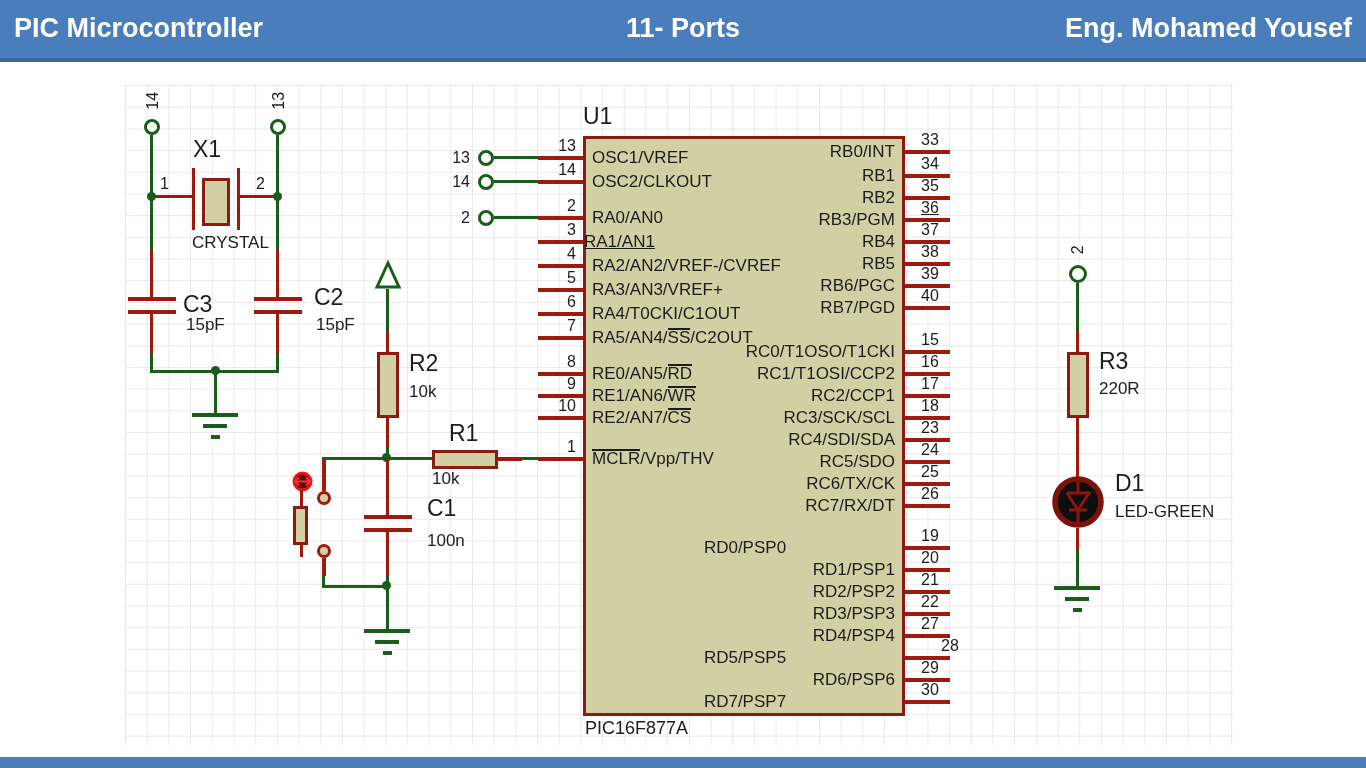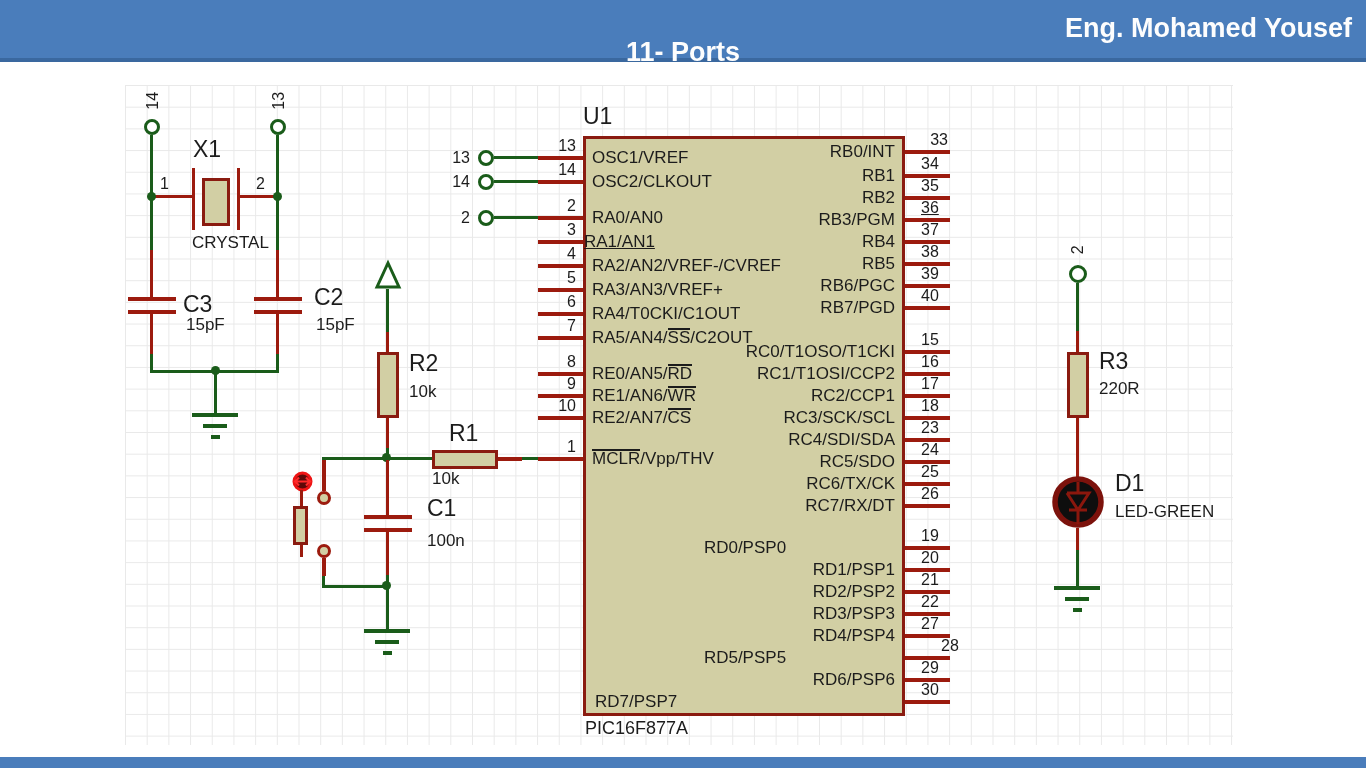--- a/index.html
+++ b/index.html
@@ -3,21 +3,21 @@
 <meta charset="utf-8">
 <style>
   html,body{margin:0;padding:0;background:#888;}
   .slide{position:relative;width:1366px;height:768px;background:#ffffff;overflow:hidden;
          font-family:"Liberation Sans",sans-serif;color:#1c1c1c;}
   
   .bar{position:absolute;left:0;width:1366px;background:#4a7dbb;}
   .hdr{top:0;height:58px;border-bottom:4px solid #3a689f;}
   .ftr{top:757px;height:11px;}
   .hdr .htxt{position:absolute;top:13px;font-size:27px;font-weight:600;color:#fdfdfd;white-space:nowrap;}
-  .htxt.l{left:14px;} .htxt.c{left:0;width:100%;text-align:center;margin-top:24px;} .htxt.r{right:14px;}
+  .htxt.l{left:14px;} .htxt.c{left:0;width:100%;text-align:center;} .htxt.r{right:14px;}
   
   .grid{position:absolute;left:125px;top:85px;width:1108px;height:660px;
         background-image:linear-gradient(to right,#e9e9e9 1px,transparent 1px),
                          linear-gradient(to bottom,#e9e9e9 1px,transparent 1px);
         background-size:21.7px 21.7px;}
   
   .ln{position:absolute;}
   .red{background:#9c1b0e;}
   .grn{background:#1a5c1a;}
   .dot{position:absolute;width:9px;height:9px;border-radius:50%;background:#1a5c1a;}
@@ -38,20 +38,21 @@
   .ov{position:relative;}
   .ov::before{content:"";position:absolute;left:0;right:0;top:0px;height:1.5px;background:#1c1c1c;}
   svg{position:absolute;overflow:visible;}
 </style>
 </head>
 <body>
 
 <div class="slide">
 
   <div class="bar hdr">
+    <div class="htxt l">PIC Microcontroller</div>
     <div class="htxt c">11- Ports</div>
     <div class="htxt r">Eng. Mohamed Yousef</div>
   </div>
 
   <div class="grid"></div>
 
   <div id="schematic">
 
     <div class="term" style="left:144px;top:119px;"></div>
     <div class="term" style="left:270px;top:119px;"></div>
@@ -206,21 +207,21 @@
       <div class="ln red" style="left:538px;top:394px;width:45px;height:4px;"></div>
       <div class="pnum" style="left:496px;top:376px;width:80px;text-align:right;">9</div>
       <div class="plabel" style="left:592px;top:387px;"><span>RE1/AN6/</span><span class="ov">WR</span></div>
       <div class="ln red" style="left:538px;top:416px;width:45px;height:4px;"></div>
       <div class="pnum" style="left:496px;top:398px;width:80px;text-align:right;">10</div>
       <div class="plabel" style="left:592px;top:409px;"><span>RE2/AN7/</span><span class="ov">CS</span></div>
       <div class="ln red" style="left:538px;top:457px;width:45px;height:4px;"></div>
       <div class="pnum" style="left:496px;top:439px;width:80px;text-align:right;">1</div>
       <div class="plabel" style="left:592px;top:450px;"><span class="ov">MCLR</span><span>/Vpp/THV</span></div>
       <div class="ln red" style="left:905px;top:150px;width:45px;height:4px;"></div>
-      <div class="pnum" style="left:888px;top:132px;width:60px;text-align:right;">33</div>
+      <div class="pnum" style="left:921px;top:132px;width:60px;">33</div>
       <div class="plabel" style="left:595px;top:143px;width:300px;text-align:right;"><span>RB0/INT</span></div>
       <div class="ln red" style="left:905px;top:174px;width:45px;height:4px;"></div>
       <div class="pnum" style="left:921px;top:156px;width:60px;">34</div>
       <div class="plabel" style="left:595px;top:167px;width:300px;text-align:right;"><span>RB1</span></div>
       <div class="ln red" style="left:905px;top:196px;width:45px;height:4px;"></div>
       <div class="pnum" style="left:921px;top:178px;width:60px;">35</div>
       <div class="plabel" style="left:595px;top:189px;width:300px;text-align:right;"><span>RB2</span></div>
       <div class="ln red" style="left:905px;top:218px;width:45px;height:4px;"></div>
       <div class="pnum" style="left:921px;top:200px;width:60px;text-decoration:underline;">36</div>
       <div class="plabel" style="left:595px;top:211px;width:300px;text-align:right;"><span>RB3/PGM</span></div>
@@ -276,17 +277,17 @@
       <div class="pnum" style="left:921px;top:616px;width:60px;">27</div>
       <div class="plabel" style="left:595px;top:627px;width:300px;text-align:right;"><span>RD4/PSP4</span></div>
       <div class="ln red" style="left:905px;top:656px;width:45px;height:4px;"></div>
       <div class="pnum" style="left:921px;top:638px;width:60px;margin-left:20px;">28</div>
       <div class="plabel" style="left:595px;top:649px;width:300px;text-align:center;"><span>RD5/PSP5</span></div>
       <div class="ln red" style="left:905px;top:678px;width:45px;height:4px;"></div>
       <div class="pnum" style="left:921px;top:660px;width:60px;">29</div>
       <div class="plabel" style="left:595px;top:671px;width:300px;text-align:right;"><span>RD6/PSP6</span></div>
       <div class="ln red" style="left:905px;top:700px;width:45px;height:4px;"></div>
       <div class="pnum" style="left:921px;top:682px;width:60px;">30</div>
-      <div class="plabel" style="left:595px;top:693px;width:300px;text-align:left;"><span>RD7/PSP7</span></div>
+      <div class="plabel" style="left:595px;top:693px;width:300px;text-align:center;"><span>RD7/PSP7</span></div>
     </div>
 
   <div class="bar ftr"></div>
 </div>
 
 </body></html>

